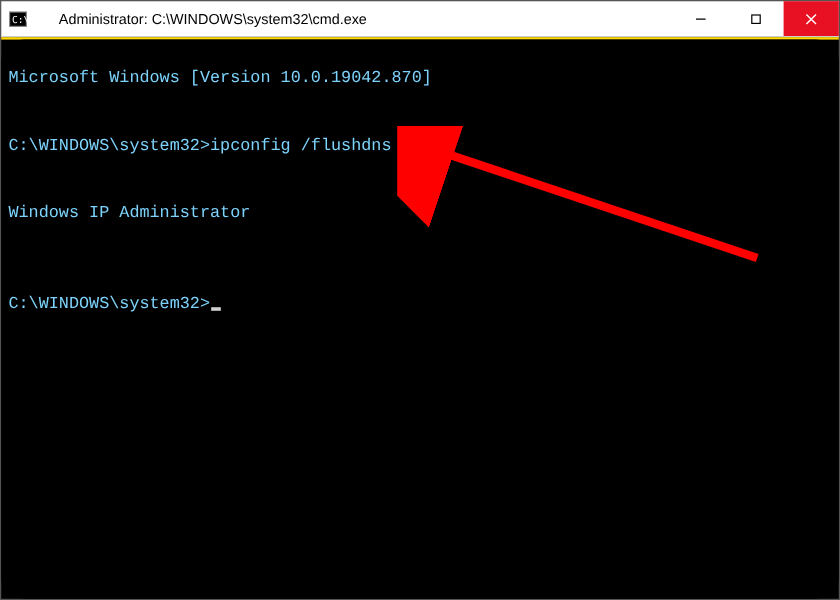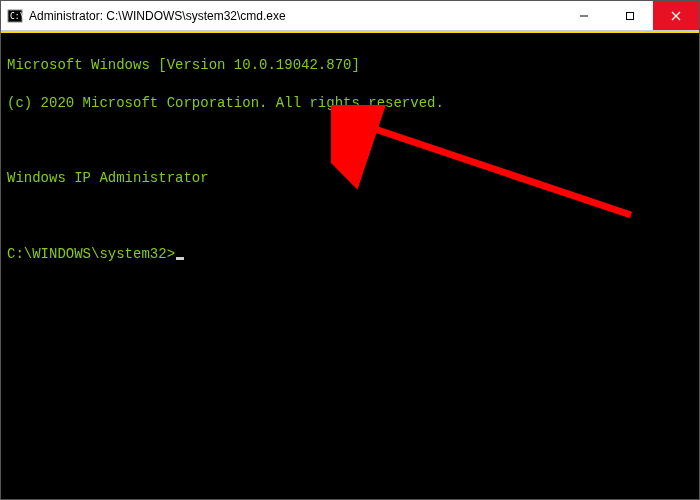--- a/index.html
+++ b/index.html
@@ -32,41 +32,41 @@
     }
     .titlebar-icon {
       width: 16px;
       height: 16px;
       margin-right: 6px;
       display: flex;
       align-items: center;
       justify-content: center;
     }
     .titlebar-icon svg { display: block; }
-    .titlebar-title { flex: 1; }
+    .titlebar-title { flex: 1; margin-left: 20px; }
     .titlebar-buttons { display: flex; height: 100%; }
     .titlebar-btn {
       width: 46px;
       height: 100%;
       display: flex;
       align-items: center;
       justify-content: center;
       font-family: sans-serif;
       font-size: 11px;
       color: #000;
     }
     .titlebar-btn.close { background: #e81123; color: #fff; }
     .titlebar-accent {
       height: 2px;
       background: #ffd800;
     }
     .terminal {
       flex: 1;
       background: #000;
-      color: #84cc16;
+      color: #7dd3fc;
       font-size: 14px;
       line-height: 1.35;
       padding: 4px 6px;
       white-space: pre;
       position: relative;
       border-radius: 19px;
     }
     .line { display: block; }
     .cursor {
       display: inline-block;
@@ -111,22 +111,22 @@
         <svg width="10" height="10" viewBox="0 0 10 10">
             <line x1="1" y1="1" x2="9" y2="9" stroke="#fff" stroke-width="1.2"></line>
             <line x1="9" y1="1" x2="1" y2="9" stroke="#fff" stroke-width="1.2"></line>
           </svg>
       </div>
     </div>
   </div>
   <div class="titlebar-accent"></div>
   <div class="terminal">
 <span class="line">Microsoft Windows [Version 10.0.19042.870]</span>
-<span class="line">(c) 2020 Microsoft Corporation. All rights reserved.</span>
 <span class="line"></span>
+<span class="line"><span>C:\WINDOWS\system32&gt;</span><span>ipconfig /flushdns</span></span>
 <span class="line"></span>
 <span class="line">Windows IP Administrator</span>
 <span class="line"></span>
 <span class="line"></span>
 <span class="line"><span>C:\WINDOWS\system32&gt;</span><span class="cursor"></span></span>
 
     <svg class="arrow-annotation" width="320" height="130" viewBox="0 0 320 130">
       <defs>
         <marker id="ah" markerWidth="22" markerHeight="22" refX="4" refY="9" orient="auto">
           <polygon points="0,0 18,9 0,18" fill="#ff0000"></polygon>

